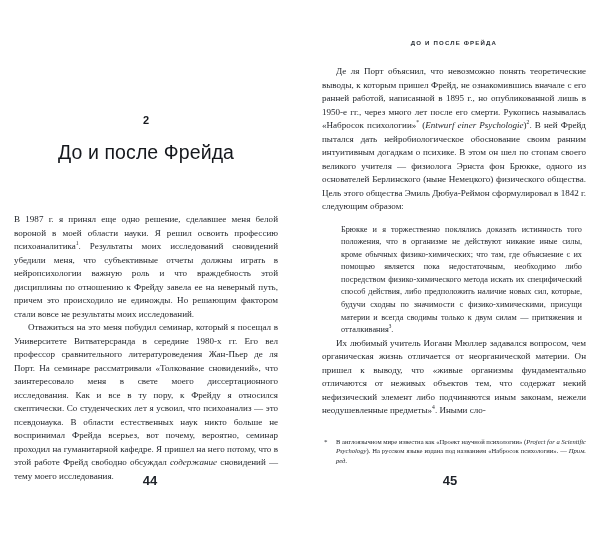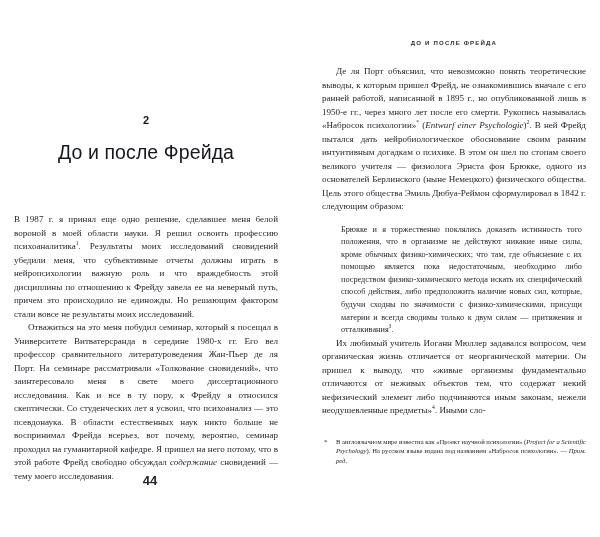--- a/index.html
+++ b/index.html
@@ -198,16 +198,17 @@
       <p class="para indent after-quote"><span>Их любимый учитель Иоганн Мюллер задавался вопросом, чем органическая жизнь отличается от неорганической материи. Он пришел к выводу, что «живые организмы фундаментально отличаются от неживых объектов тем, что содержат некий нефизический элемент либо подчиняются иным законам, нежели неодушевленные предметы»</span><sup class="fn">4</sup><span>. Иными сло-</span></p>
 
     </div>
 
     <div class="footnote">
       <div class="footnote-inner">
         <span class="footnote-marker">*</span><span>В англоязычном мире известна как «Проект научной психологии» (</span><em>Project for a Scientific Psychology</em><span>). На русском языке издана под названием «Набросок психологии». — </span><em>Прим. ред.</em>
       </div>
     </div>
 
+    <div class="folio">45</div>
 
   </div>
 
 </div>
 
 </body></html>

